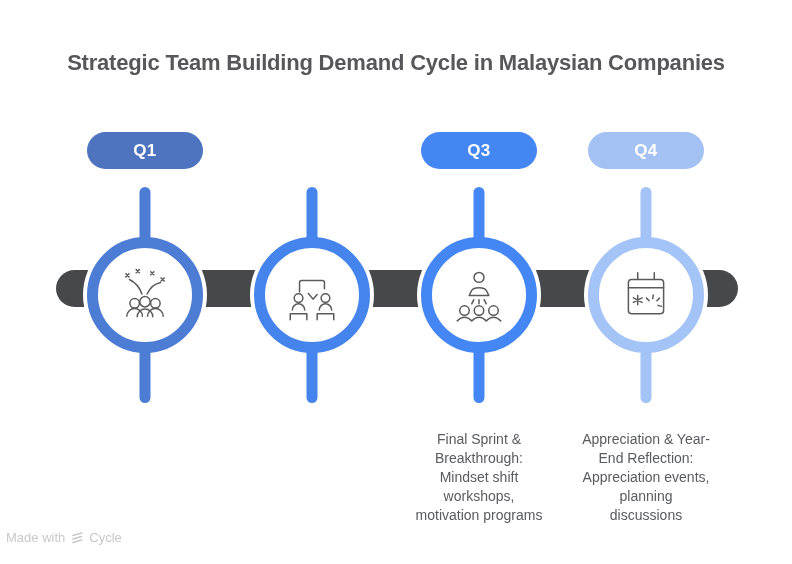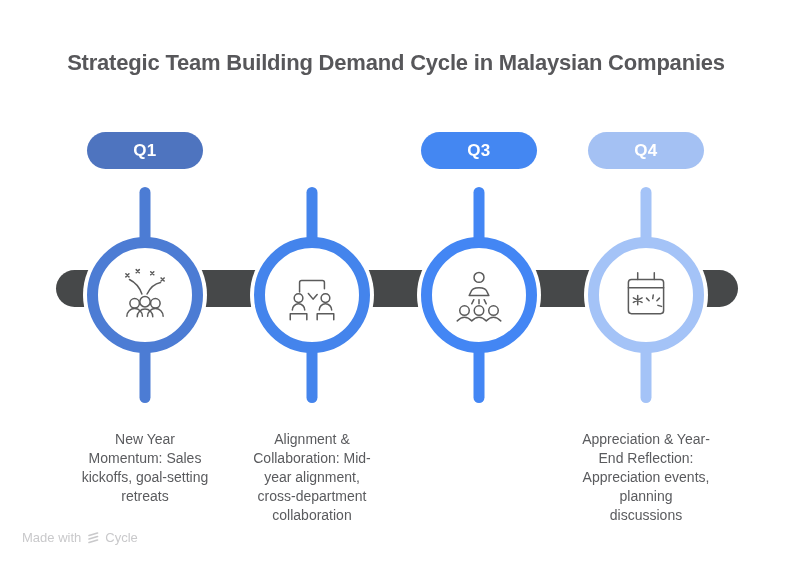--- a/index.html
+++ b/index.html
@@ -38,21 +38,21 @@
     display:flex;align-items:center;justify-content:center;
   }
   .circle svg{stroke:var(--icon-stroke,#5B5B5B);fill:none;stroke-width:1.45;
     stroke-linecap:round;stroke-linejoin:round;}
   .desc{
     position:absolute;top:423px;left:50%;transform:translateX(-50%);
     width:172px;margin:0;text-align:center;white-space:pre-line;
     font-size:14px;line-height:19px;color:var(--body-text,#5A5B5E);
   }
   .watermark{
-    position:absolute;left:22px;top:530px;display:flex;align-items:center;gap:5px;
+    position:absolute;left:6px;top:530px;display:flex;align-items:center;gap:5px;
     font-size:13px;color:var(--watermark,#C9C9CB);
   }
   .watermark svg{stroke:var(--watermark,#C9C9CB);fill:none;stroke-width:1.7;stroke-linecap:round;}
 </style>
 </head>
 <body>
 
 <div class="canvas">
 
   <h1 class="title">Strategic Team Building Demand Cycle in Malaysian Companies</h1>
@@ -74,46 +74,37 @@
         <path d="M20.5,49 a7.5,7.5 0 0 1 15,0"></path>
         <path d="M30.5,48.5 a7.5,7.5 0 0 1 15,0"></path>
         <path d="M25,27 C23,21 19,16 13,13"></path>
         <path d="M30,27 C33,21 38,17 43,16"></path>
         <path d="M9.5,7.5 l3,3 M12.5,7.5 l-3,3"></path>
         <path d="M19.5,3.5 l3,3 M22.5,3.5 l-3,3"></path>
         <path d="M33.5,5.5 l3,3 M36.5,5.5 l-3,3"></path>
         <path d="M43.5,11.5 l3,3 M46.5,11.5 l-3,3"></path>
       </svg>
     </div>
-    <p class="desc">New Year
-Momentum: Sales
-kickoffs, goal-setting
-retreats</p>
   </div>
 
   <div class="col col-1" style="--pill: #4B7ED9; --accent: #4484EC;">
     <div class="stem stem-top"></div>
     <div class="stem stem-bottom"></div>
     <div class="circle">
       <svg width="58" height="58" viewBox="0 0 56 56">
         <path d="M16,25 V16 a2,2 0 0 1 2,-2 H38 a2,2 0 0 1 2,2 V22"></path>
         <circle cx="15" cy="31" r="4.2"></circle>
         <circle cx="41" cy="31" r="4.2"></circle>
         <path d="M24.5,26.5 l4.5,5.5 4,-4.5"></path>
         <path d="M9,42.5 a6,6 0 0 1 12,0"></path>
         <path d="M35,42.5 a6,6 0 0 1 12,0"></path>
         <path d="M7,52 V46 H23 V52"></path>
         <path d="M33,52 V46 H49 V52"></path>
       </svg>
     </div>
-    <p class="desc">Alignment &amp;
-Collaboration: Mid-
-year alignment,
-cross-department
-collaboration</p>
   </div>
 
   <div class="col col-2" style="--pill: #4487F2; --accent: #4386F4;">
     <div class="pill">
       <span>Q3</span>
     </div>
     <div class="stem stem-top"></div>
     <div class="stem stem-bottom"></div>
     <div class="circle">
       <svg width="58" height="58" viewBox="0 0 56 56">
@@ -121,20 +112,25 @@
         <path d="M20,25.5 C21.5,19.5 34.5,19.5 36,25.5 L37.5,28.5 H18.5 Z"></path>
         <path d="M23,32.5 L21,36.5"></path>
         <path d="M28,32.5 L28,36.5"></path>
         <path d="M33,32.5 L35,36.5"></path>
         <circle cx="14" cy="43" r="4.6"></circle>
         <circle cx="28" cy="43" r="4.6"></circle>
         <circle cx="42" cy="43" r="4.6"></circle>
         <path d="M7,53 q7,-7 14,0 q7,-7 14,0 q7,-7 14,0"></path>
       </svg>
     </div>
+    <p class="desc">Final Sprint &amp;
+Breakthrough:
+Mindset shift
+workshops,
+motivation programs</p>
   </div>
 
   <div class="col col-3" style="--pill: #A4C1F3; --accent: #A4C3F7;">
     <div class="pill">
       <span>Q4</span>
     </div>
     <div class="stem stem-top"></div>
     <div class="stem stem-bottom"></div>
     <div class="circle">
       <svg width="58" height="58" viewBox="0 0 56 56">

